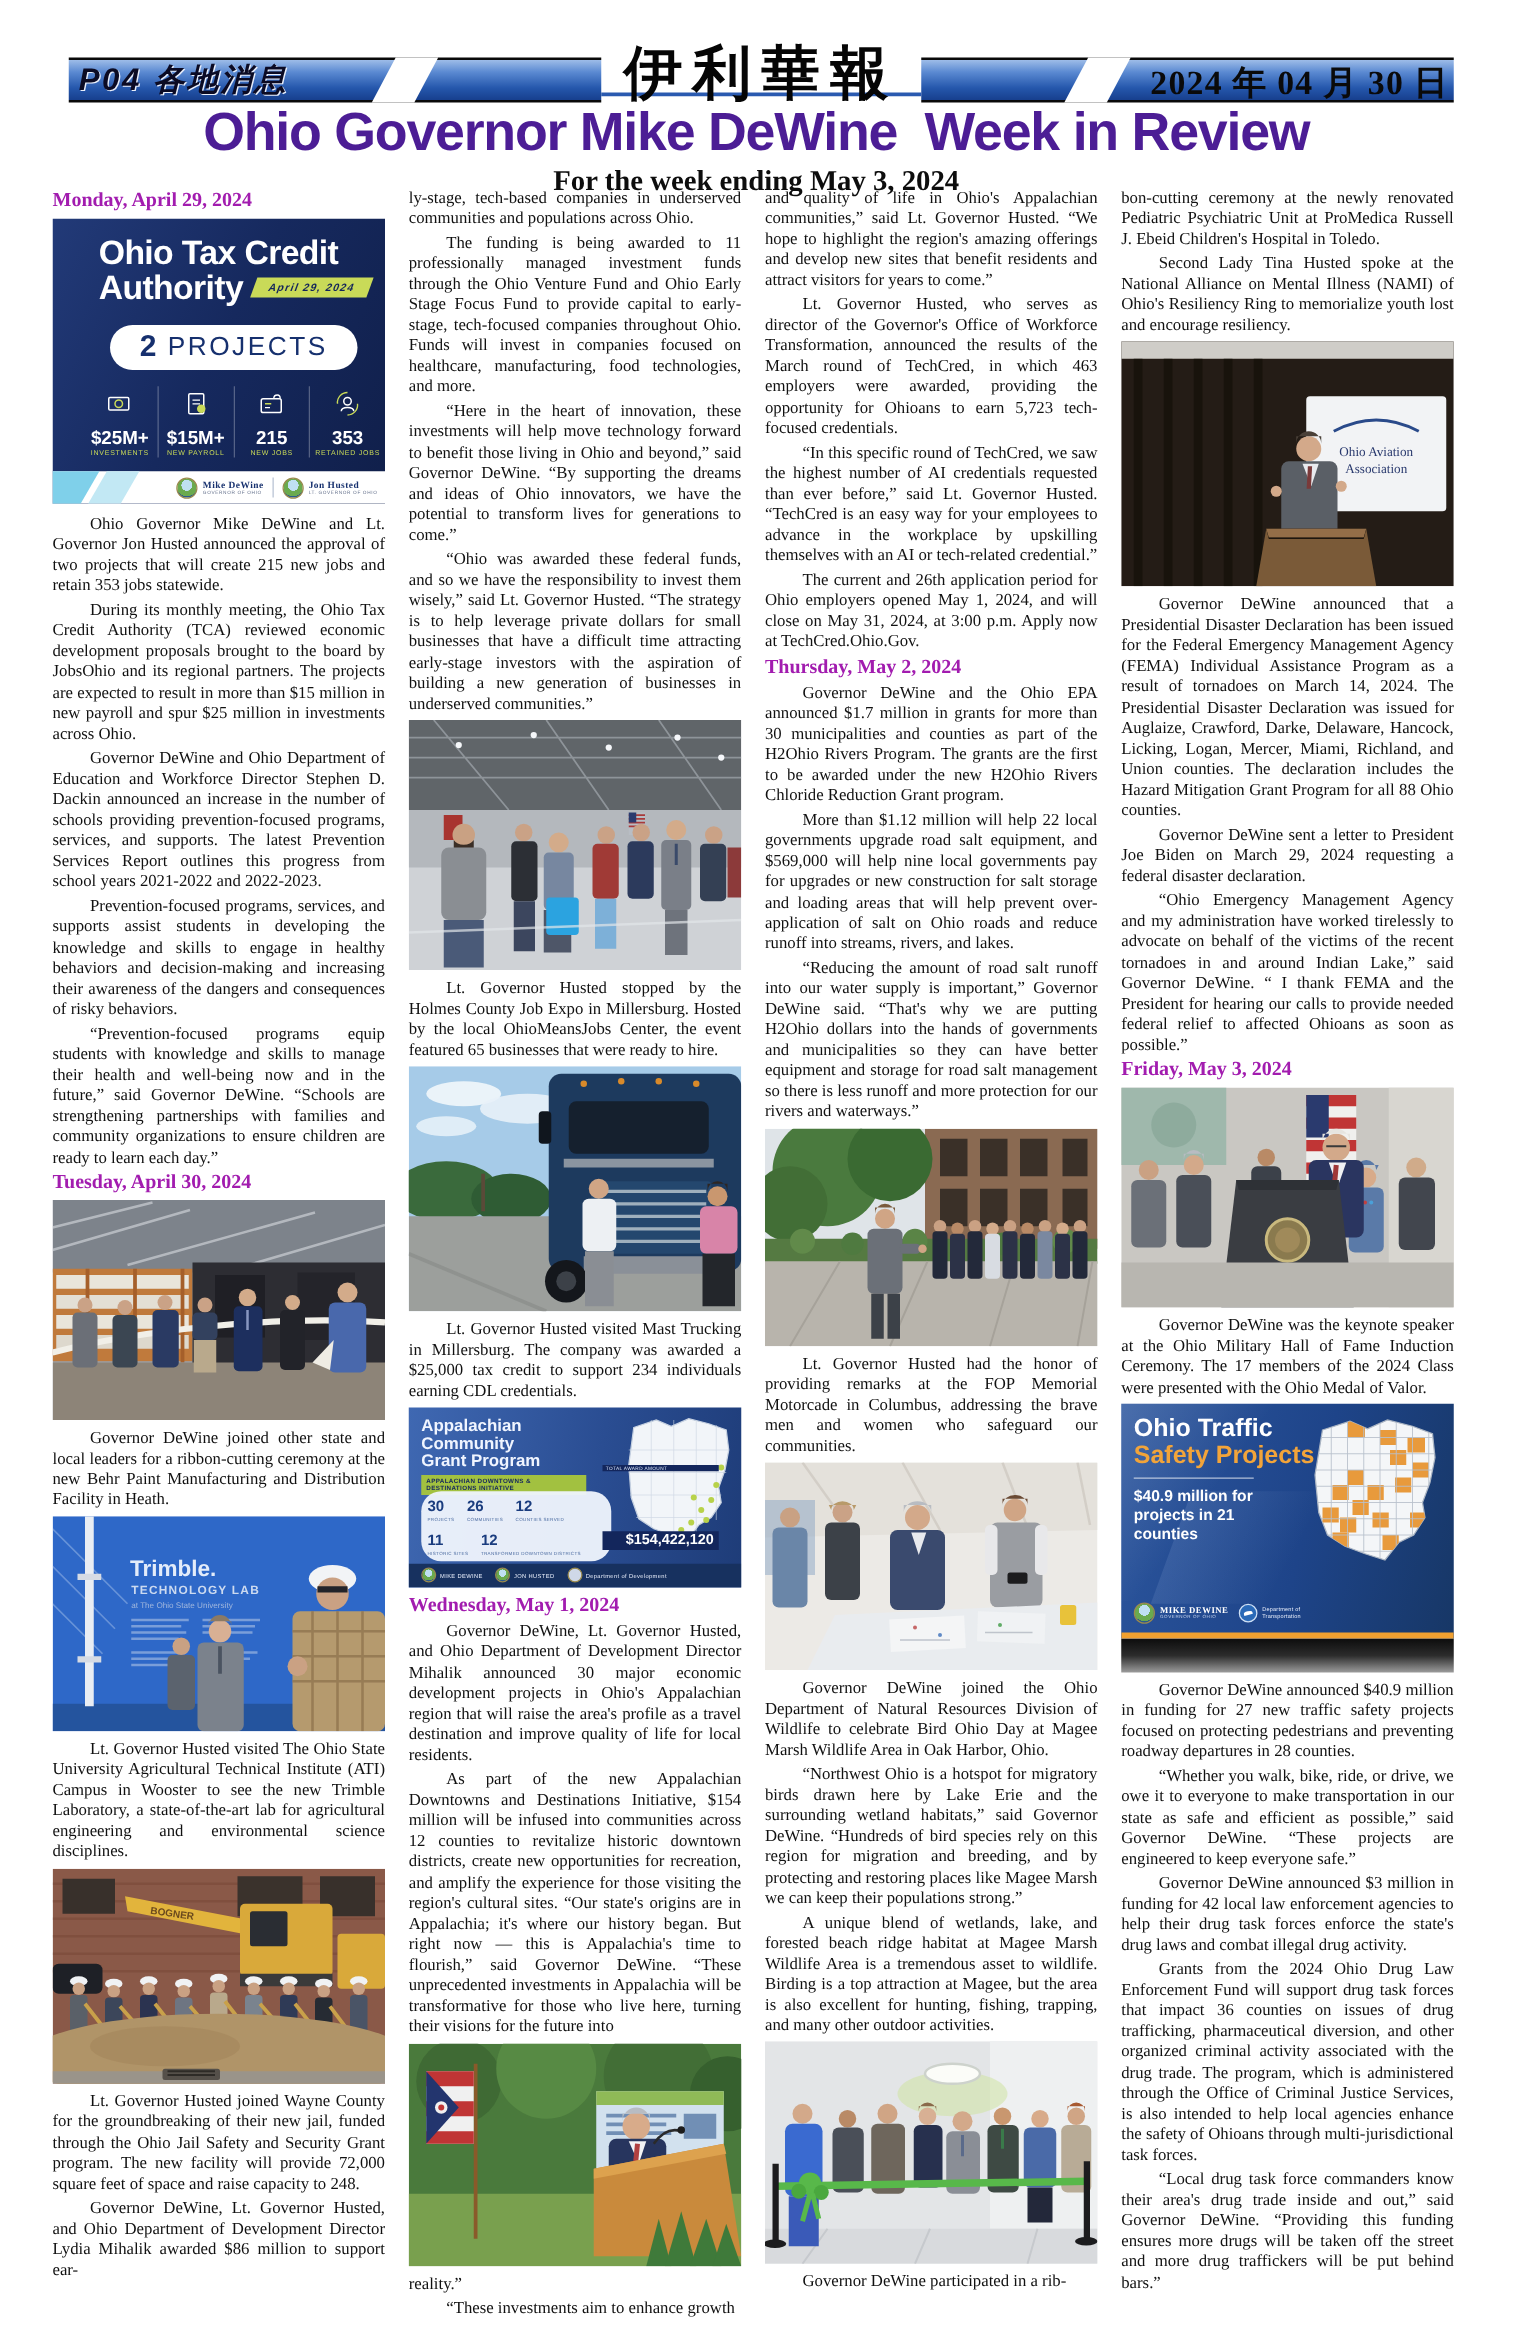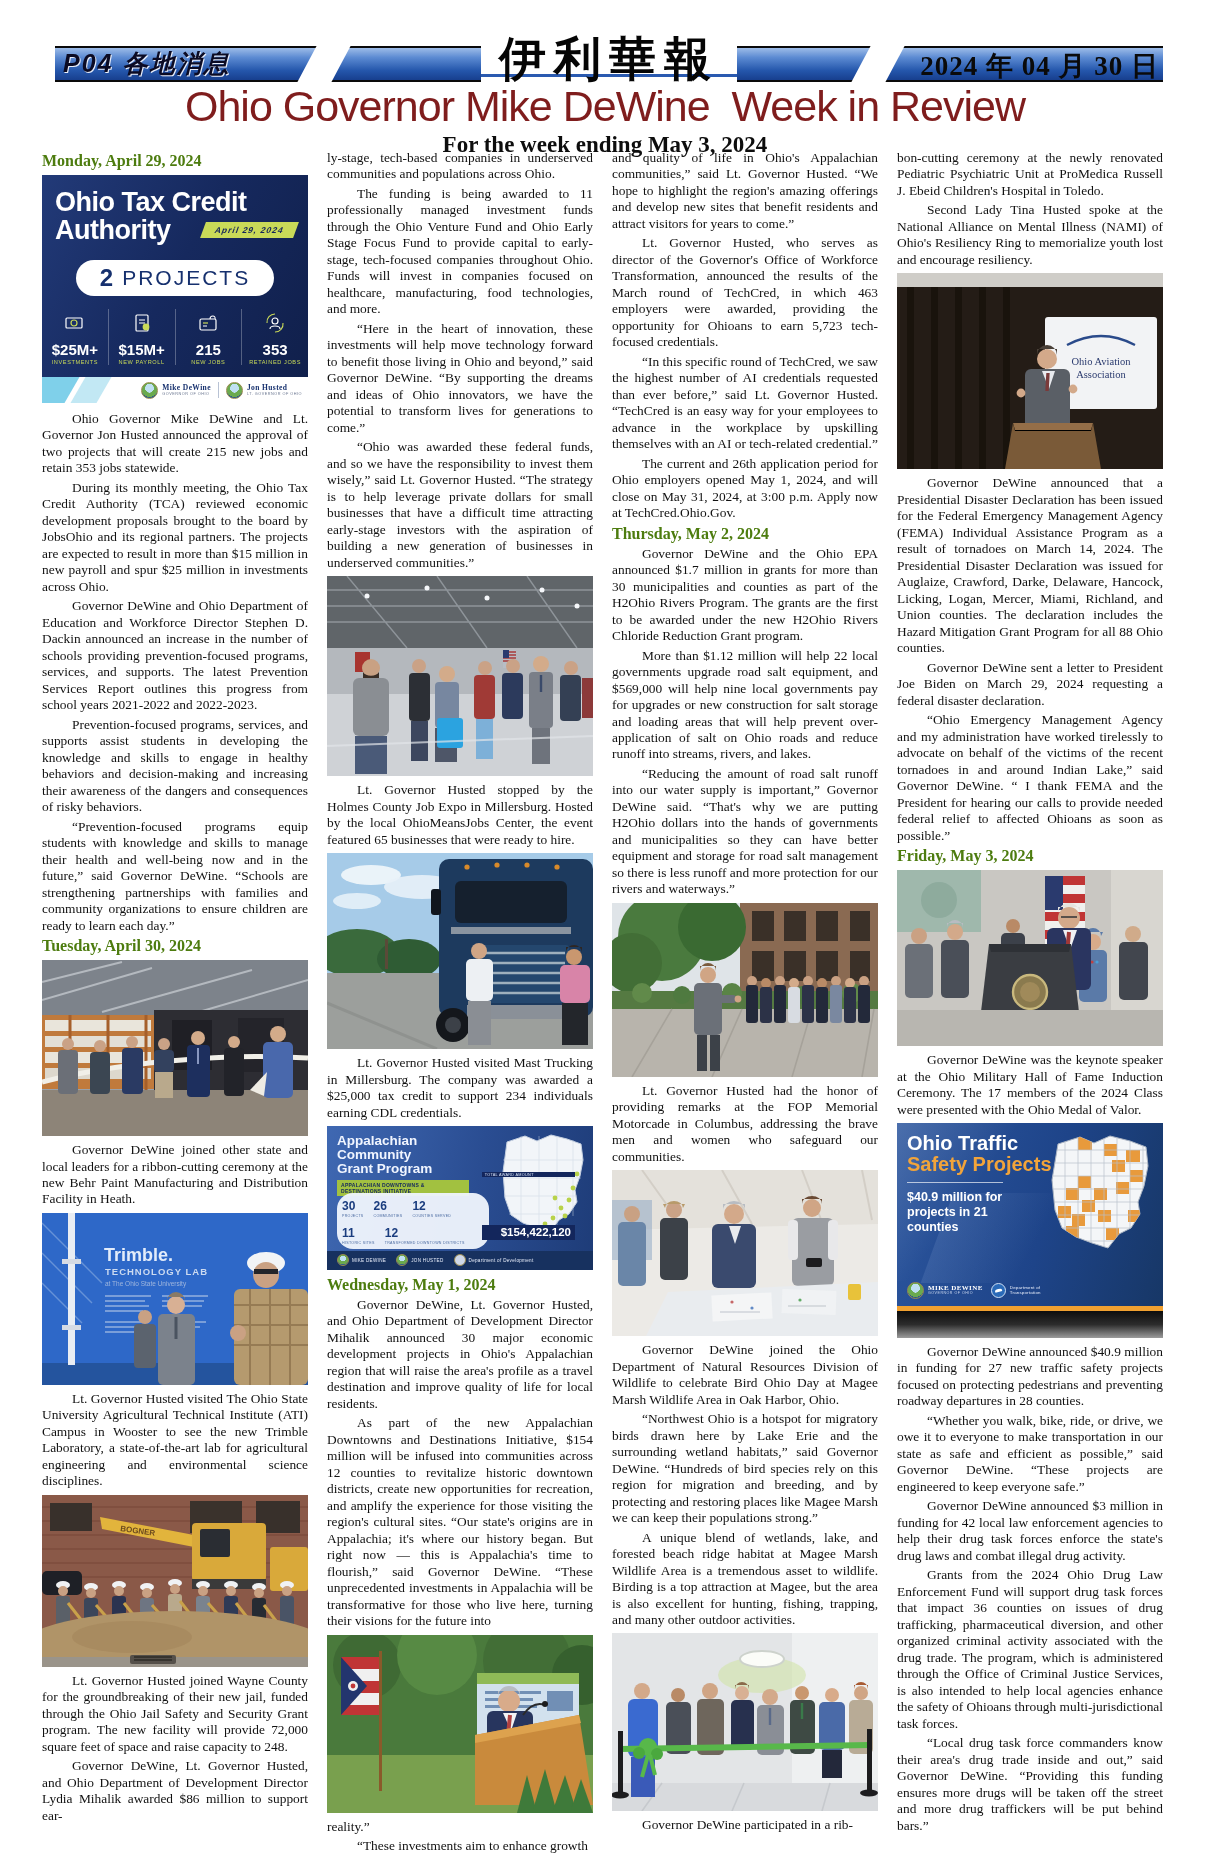--- a/index.html
+++ b/index.html
@@ -10,34 +10,34 @@
   .masthead{position:absolute;left:55px;top:46px;width:1108px;height:36px;}
   .mast-bar{position:absolute;inset:0;background:linear-gradient(180deg,#9dbce8 0%,#5b8ad2 30%,#2557ac 70%,#173f8e 100%);border-top:2px solid #0a0a0a;border-bottom:2px solid #0a0a0a;}
   .mast-notch-left{position:absolute;left:252px;top:0;width:34px;height:36px;background:#fff;transform:skewX(-28deg);}
   .mast-notch-right{position:absolute;right:268px;top:0;width:34px;height:36px;background:#fff;transform:skewX(-28deg);}
   .section-label{position:absolute;left:8px;top:1px;font-family:"Liberation Sans",sans-serif;font-weight:bold;font-style:italic;font-size:25px;color:#0b0b24;text-shadow:1px 1px 0 #e8eefb;letter-spacing:2px;white-space:pre;}
   .paper-name{position:absolute;left:50%;transform:translateX(-50%);top:-12px;background:#fff;padding:0 18px;font-size:47px;font-weight:bold;color:#050505;letter-spacing:8px;line-height:1.1;font-family:"Liberation Serif",serif;white-space:pre;}
   .paper-name::after{content:"";position:absolute;left:0;right:0;bottom:9px;height:3px;background:#2a5ab0;z-index:-1;}
   .date-label{position:absolute;right:4px;top:2px;font-size:27px;font-weight:bold;color:#0a0a0a;letter-spacing:1px;white-space:pre;}
 
   
-  .headline{position:absolute;left:0;width:1210px;top:82px;text-align:center;font-family:"Liberation Sans",sans-serif;font-weight:normal;font-size:43px;color:#7f1d1d;letter-spacing:-1px;white-space:pre;}
+  .headline{position:absolute;left:0;width:1210px;top:82px;text-align:center;font-family:"Liberation Sans",sans-serif;font-weight:bold;font-size:43px;color:#4c1d95;letter-spacing:-1px;white-space:pre;}
   .subhead{position:absolute;left:0;width:1210px;top:132px;text-align:center;font-family:"Liberation Serif",serif;font-weight:bold;font-size:23px;color:#0d0d0d;}
 
   
   .cols{position:absolute;left:42px;top:150px;width:1123px;height:1716px;display:flex;gap:19px;overflow:hidden;}
   .col{width:266px;flex:0 0 266px;}
   .para{font-size:13.4px;line-height:1.23;text-align:justify;margin:0 0 3px 0;text-indent:30px;color:#111;}
   .para.noindent{text-indent:0;}
-  .day{font-size:16px;font-weight:bold;margin:2px 0 3px 0;color:#4d7c0f;}
+  .day{font-size:16px;font-weight:bold;margin:2px 0 3px 0;color:#a21caf;}
   .photo{margin:5px 0 6px 0;line-height:0;}
   .photo svg{display:block;width:100%;height:auto;}
 
   
-  .tc{height:228px;background:linear-gradient(118deg,#223a78 0%,#16295e 48%,#101f4a 100%);position:relative;color:#fff;margin:5px 0 8px 0;overflow:hidden;font-family:"Liberation Sans",sans-serif;}
+  .tc{height:228px;background:linear-gradient(118deg,#223a78 0%,#16295e 48%,#101f4a 100%);position:relative;color:#fff;margin:5px 0 8px 0;overflow:hidden;font-family:"Liberation Sans",sans-serif;padding-left:24px;}
   .tc-title{font-weight:bold;font-size:27px;line-height:1.02;padding:14px 0 0 13px;letter-spacing:-0.5px;}
   .tc-date{position:absolute;right:12px;top:47px;background:#c9da58;color:#14255a;font-weight:bold;font-size:8.5px;padding:3px 12px;transform:skewX(-20deg);letter-spacing:1px;}
   .tc-pill{margin:16px auto 0 auto;width:198px;height:36px;background:#fff;border-radius:18px;display:flex;align-items:center;justify-content:center;gap:9px;color:#16306e;}
   .tc-pill .num{font-weight:bold;font-size:24px;}
   .tc-pill .word{font-size:21px;letter-spacing:2px;font-weight:500;}
   .tc-stats{display:flex;margin-top:13px;}
   .tc-stat{flex:1;text-align:center;border-left:1px solid rgba(255,255,255,.28);padding-top:2px;}
   .tc-stat:first-child{border-left:none;}
   .tc-ic{height:24px;}
   .tc-val{font-weight:bold;font-size:15px;margin-top:2px;}

